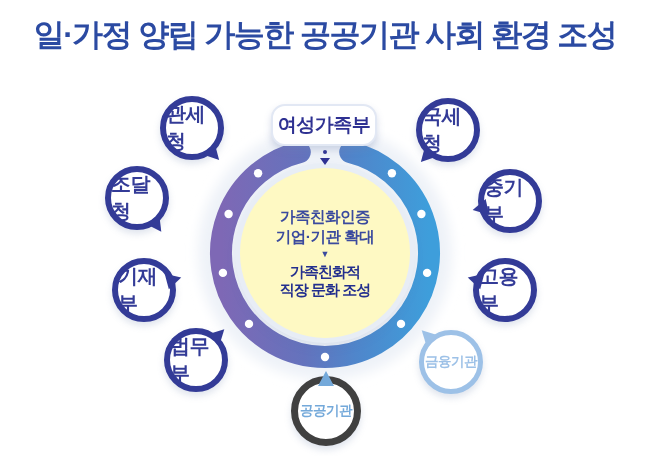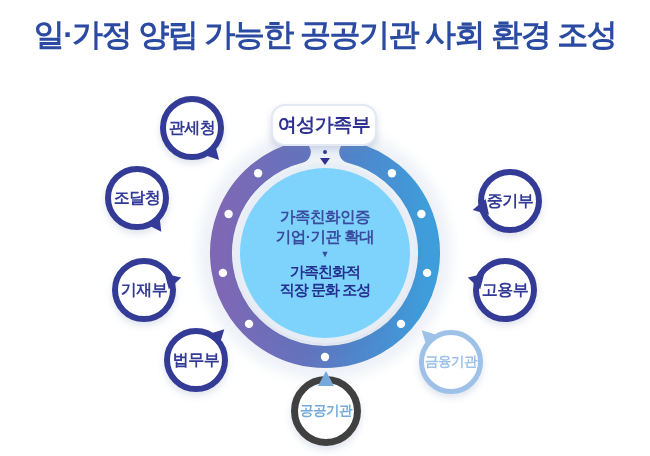--- a/index.html
+++ b/index.html
@@ -10,21 +10,21 @@
   
   .title{
     position:absolute;top:14px;left:0;width:650px;text-align:center;
     font-size:31px;font-weight:900;letter-spacing:-1.5px;color:#2b4aa2;
   }
   
   .canvas{position:absolute;left:0;top:0;z-index:0;}
   
   .disc{
     position:absolute;left:240px;top:168px;width:170px;height:170px;border-radius:50%;
-    background:#7dd3fc;z-index:2;
+    background:#fef9c3;z-index:2;
     box-shadow:0 0 0 5px rgba(232,237,245,.95), 0 6px 14px rgba(90,110,160,.20);
     display:flex;flex-direction:column;align-items:center;justify-content:center;
     text-align:center;
   }
   .c-small{font-size:15.5px;font-weight:700;color:#3a4a9e;line-height:1.3;letter-spacing:-0.5px;}
   .c-arrow{font-size:9px;color:#3a4a9e;line-height:1;margin:3px 0 4px 0;}
   .c-big{font-size:15px;font-weight:800;color:#232f8e;line-height:1.18;letter-spacing:-1px;}
   
   .minbox{
     position:absolute;left:271px;top:104px;width:102px;height:38px;z-index:4;
@@ -40,21 +40,21 @@
   }
   .ddot{width:4px;height:4px;border-radius:50%;background:#2e3192;}
   .dhead{width:0;height:0;border-left:5px solid transparent;border-right:5px solid transparent;border-top:7px solid #2e3192;}
   
   .bubble{
     position:absolute;border-radius:50%;background:#ffffff;z-index:3;
     display:flex;align-items:center;justify-content:center;
     font-weight:800;letter-spacing:-0.5px;
     box-shadow:0 4px 7px rgba(110,130,175,.22);
   }
-  .bubble.navy{width:52px;height:52px;border:6px solid #333b97;color:#333b97;font-size:16px;}
+  .bubble.navy{width:52px;height:52px;border:6px solid #333b97;color:#333b97;font-size:20px;}
   .bubble.light{width:54px;height:54px;border:5px solid #9dc1e7;color:#9dc1e7;font-size:13.5px;}
   .bubble.mid{width:56px;height:56px;border:7px solid #404040;color:#74a9da;font-size:13.5px;}
   .tail{
     position:absolute;width:0;height:0;
     border-left:8px solid transparent;border-right:8px solid transparent;
     border-bottom:15px solid #333b97;
   }
   .bubble.light .tail{border-bottom-color:#9dc1e7;}
   .bubble.mid .tail{border-bottom-color:#74a9da;}
   
@@ -132,20 +132,24 @@
     <div class="c-arrow">▼</div>
     <div class="c-big">가족친화적</div>
     <div class="c-big">직장 문화 조성</div>
   </div>
 
   <div class="bubble navy p-gwanse">
     <span class="tail t-dr"></span>
     <span>관세청</span>
   </div>
 
+  <div class="bubble navy p-gukse">
+    <span class="tail t-dl"></span>
+    <span>국세청</span>
+  </div>
 
   <div class="bubble navy p-jodal">
     <span class="tail t-dr2"></span>
     <span>조달청</span>
   </div>
 
   <div class="bubble navy p-junggi">
     <span class="tail t-ld"></span>
     <span>중기부</span>
   </div>

